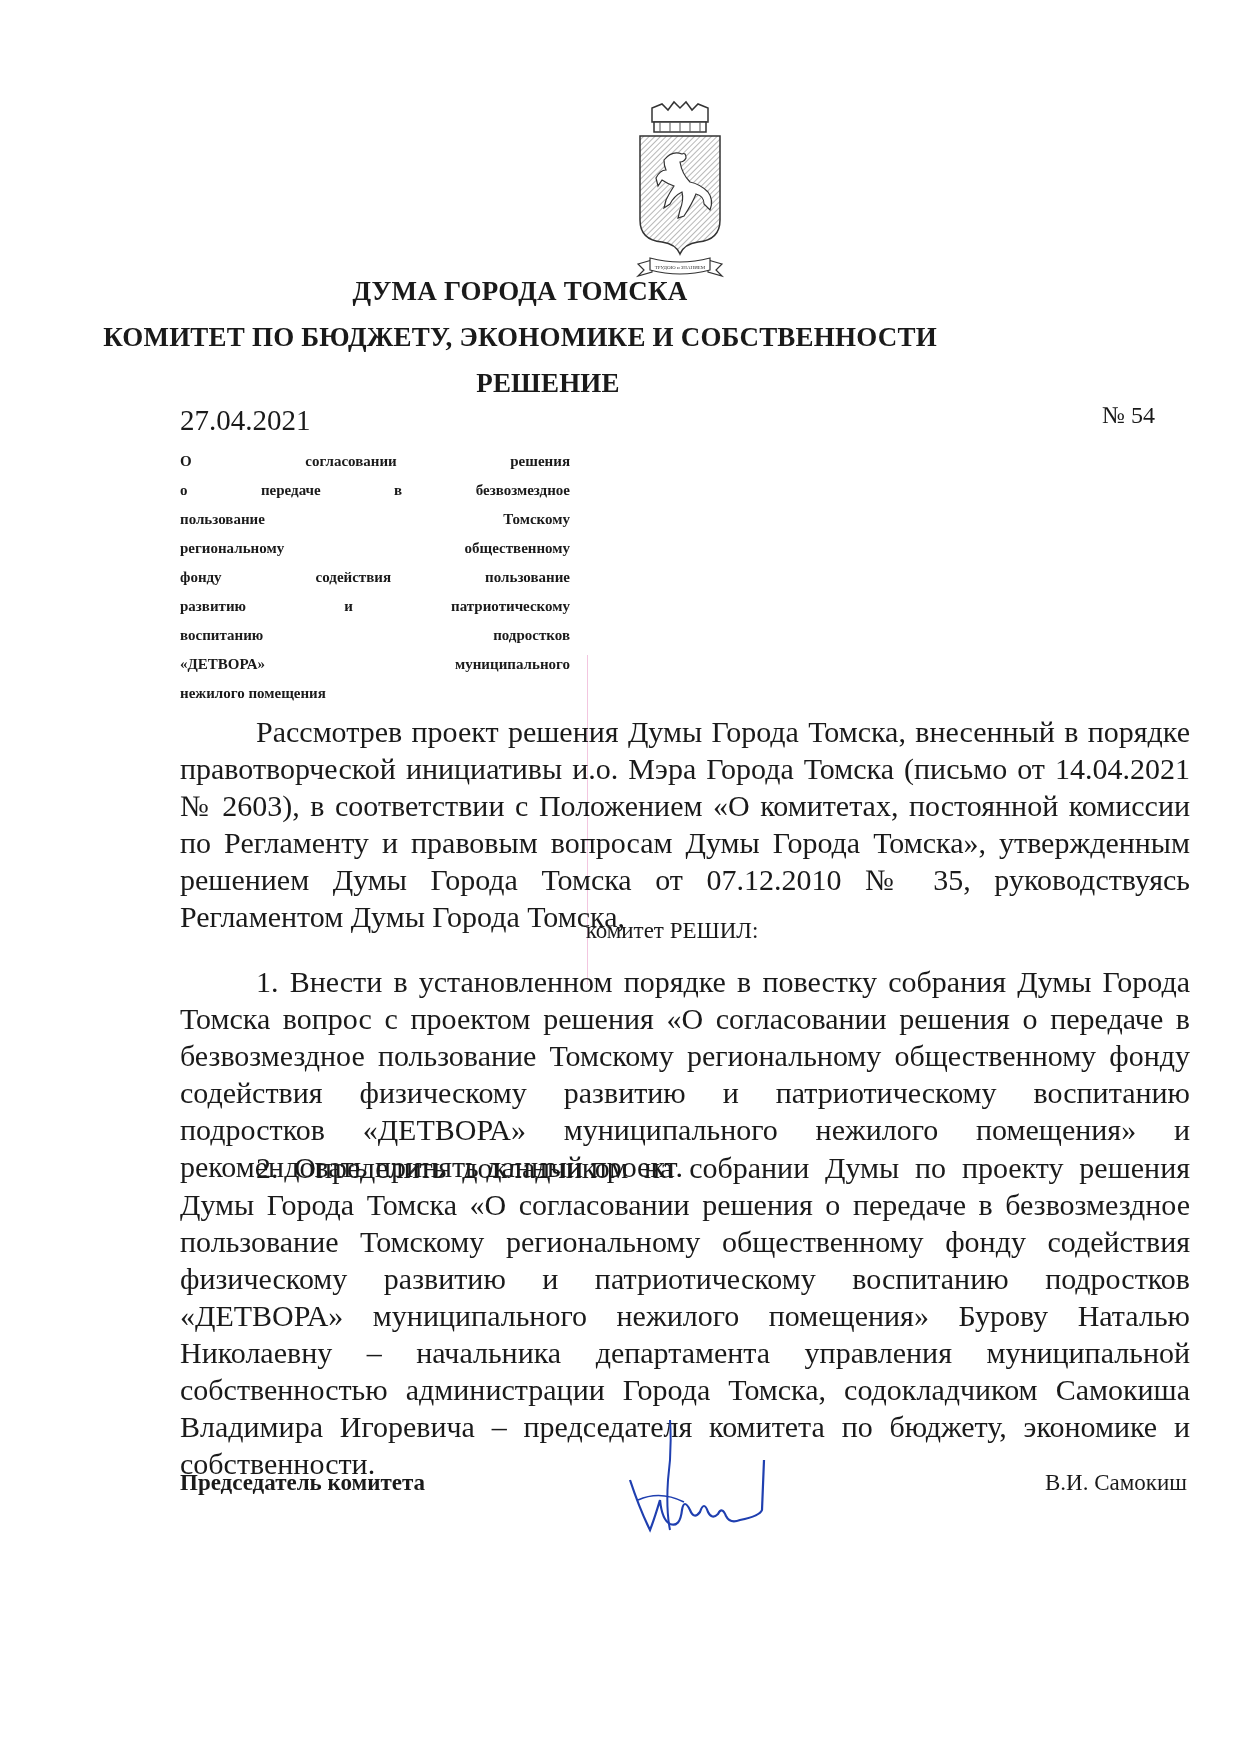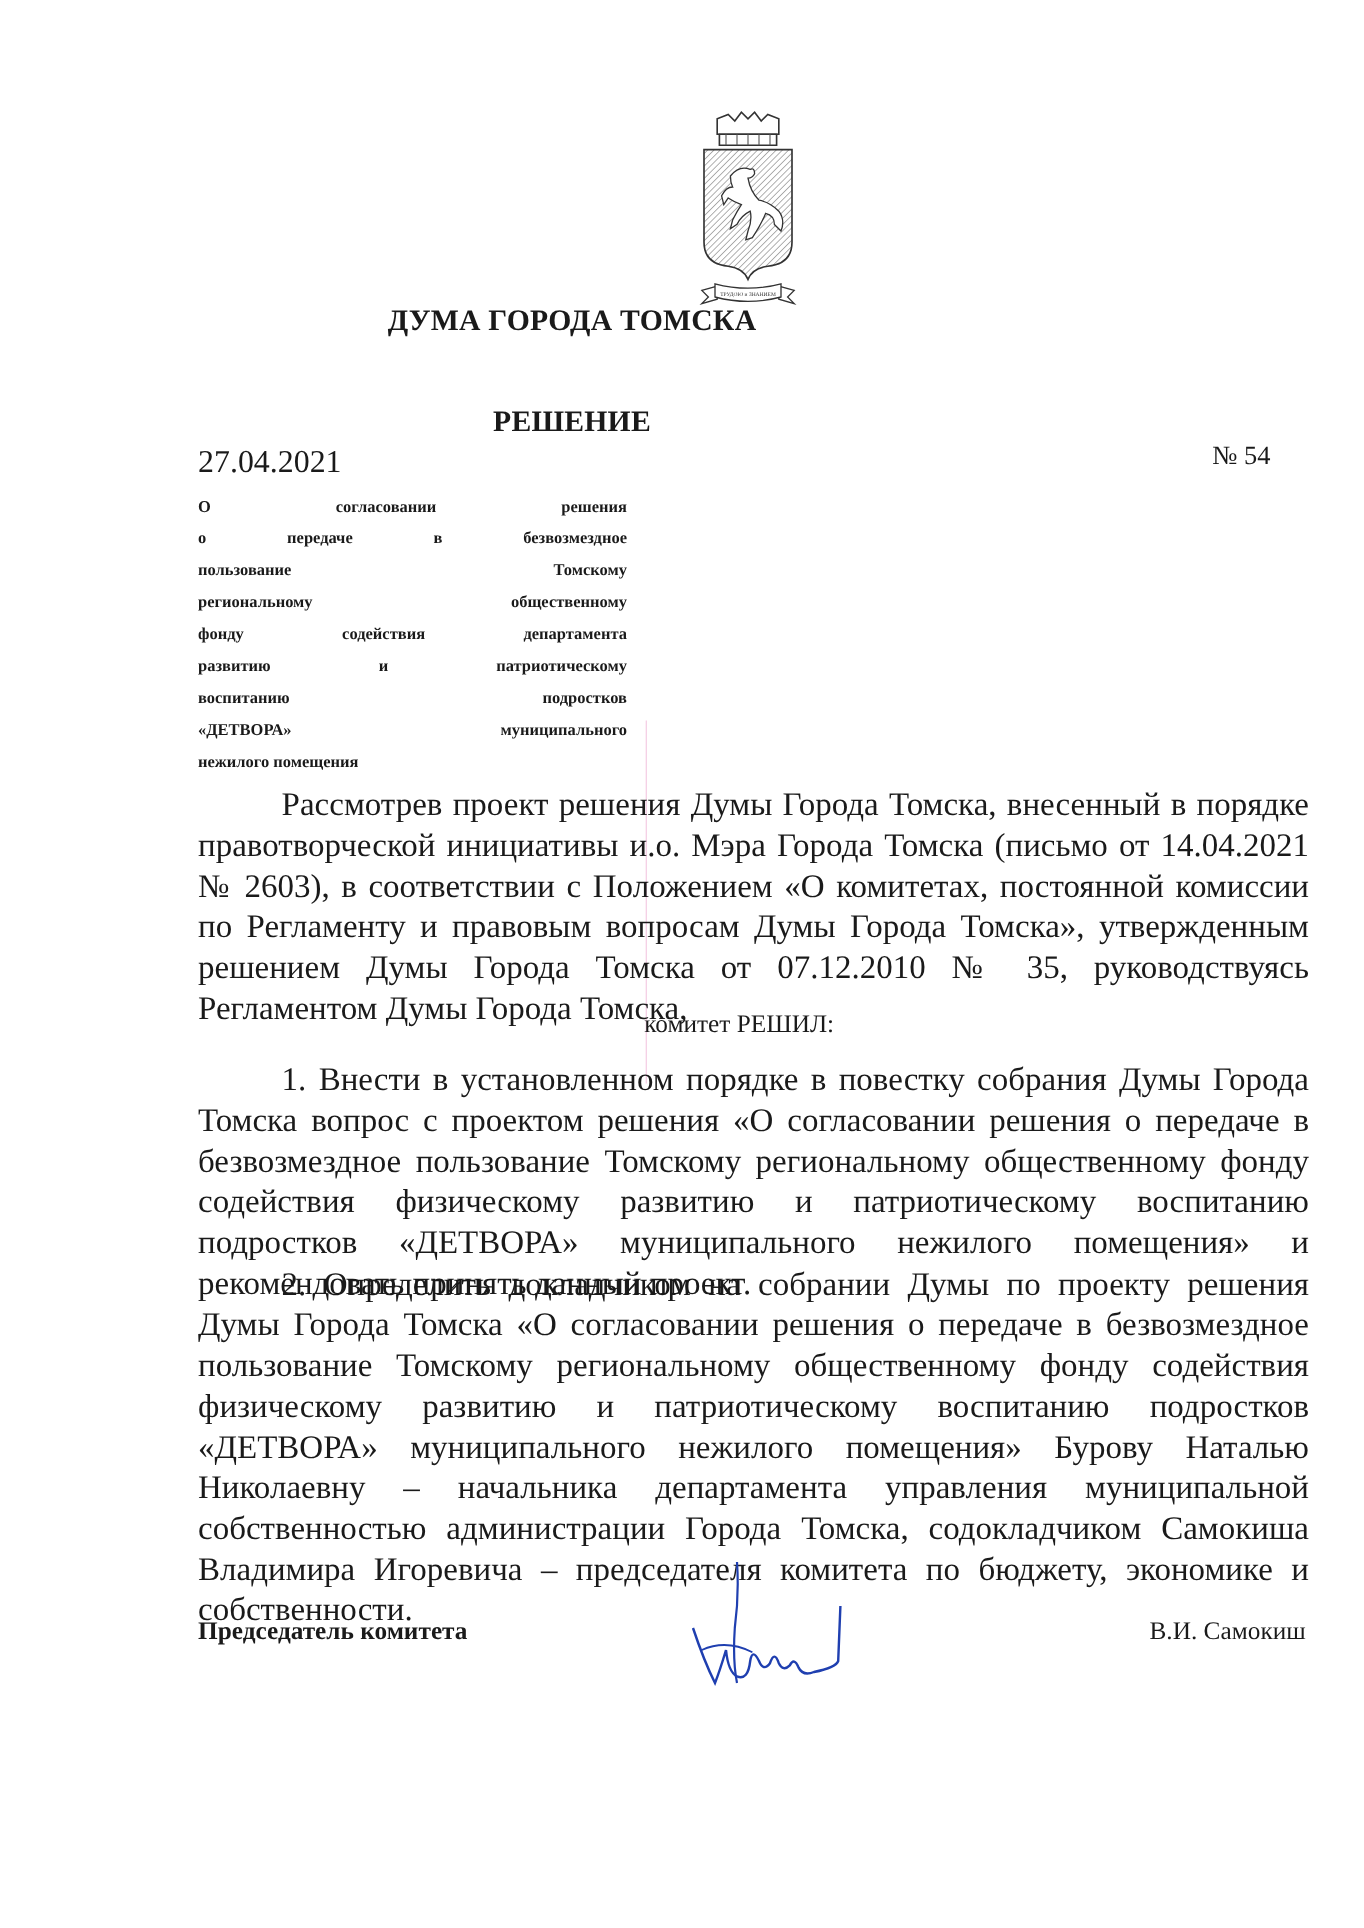--- a/index.html
+++ b/index.html
@@ -4,21 +4,21 @@
 <style>
   html, body { margin: 0; padding: 0; background: #ffffff; }
   body { width: 1240px; height: 1753px; position: relative; overflow: hidden;
          font-family: "Liberation Serif", "DejaVu Serif", serif; color: #1a1a1a; }
   .page { position: absolute; left: 0; top: 0; width: 1240px; height: 1753px; }
   .emblem { position: absolute; left: 634px; top: 100px; width: 92px; height: 180px; }
   .org-title { position: absolute; left: 0; width: 1040px; text-align: center; font-weight: bold;
                font-size: 27px; letter-spacing: 0.2px; }
   .t1 { top: 276px; }
   .t2 { top: 322px; }
-  .t3 { top: 368px; }
+  .t3 { top: 368px; margin-left: 28px; }
   .date { position: absolute; left: 180px; top: 404px; font-size: 29px; }
   .number { position: absolute; right: 85px; top: 402px; font-size: 24px; }
   .subject { position: absolute; left: 180px; top: 447px; width: 390px; font-weight: bold;
              font-size: 15px; line-height: 29px; text-align: justify; text-align-last: justify; }
   .subject .last { text-align-last: left; }
   .body-text { position: absolute; left: 180px; width: 1010px; font-size: 30px; line-height: 37px;
                text-align: justify; }
   .p { text-indent: 76px; margin: 0; text-align: justify; }
   .p-intro { top: 713px; }
   .resolved { position: absolute; left: 0; width: 1240px; top: 918px; text-align: center; font-size: 23px; padding-left: 104px; box-sizing: border-box; }
@@ -49,31 +49,32 @@
 
     <path d="M30 60 Q38 50 48 54 Q52 52 52 58 Q50 62 46 62 Q48 74 56 82 Q66 84 74 92 Q80 100 76 110 L70 104 Q70 96 62 94 Q58 104 50 116 L44 118 L46 110 Q50 100 48 92 Q40 96 36 104 L30 108 L32 100 Q36 92 40 86 Q34 84 28 80 L24 86 L22 78 Q26 70 32 70 Q30 66 30 60 Z" fill="#fff" stroke="#333" stroke-width="1.2"></path>
 
     <path d="M4 164 L18 160 L18 172 L4 176 L10 170 Z" fill="#fff" stroke="#333" stroke-width="1.2"></path>
     <path d="M88 164 L74 160 L74 172 L88 176 L82 170 Z" fill="#fff" stroke="#333" stroke-width="1.2"></path>
     <path d="M16 158 Q46 166 76 158 L76 170 Q46 178 16 170 Z" fill="#fff" stroke="#333" stroke-width="1.2"></path>
     <text x="46" y="169" font-size="5" text-anchor="middle" font-family="Liberation Serif, serif" fill="#333">ТРУДОЮ и ЗНАНИЕМ</text>
   </svg>
 
   <div class="org-title t1">ДУМА ГОРОДА ТОМСКА</div>
+  <div class="org-title t2">КОМИТЕТ ПО БЮДЖЕТУ, ЭКОНОМИКЕ И СОБСТВЕННОСТИ</div>
   <div class="org-title t3">РЕШЕНИЕ</div>
 
   <div class="date">27.04.2021</div>
   <div class="number">№ 54</div>
 
   <div class="subject">
     <div>О согласовании решения</div>
     <div>о передаче в безвозмездное</div>
     <div>пользование Томскому</div>
     <div>региональному общественному</div>
-    <div>фонду содействия департамента</div>
+    <div>фонду содействия пользование</div>
     <div>развитию и патриотическому</div>
     <div>воспитанию подростков</div>
     <div>«ДЕТВОРА» муниципального</div>
     <div class="last">нежилого помещения</div>
   </div>
 
   <div class="margin-line"></div>
 
   <div class="body-text p-intro">
     <p class="p">Рассмотрев проект решения Думы Города Томска, внесенный в порядке правотворческой инициативы и.о. Мэра Города Томска (письмо от 14.04.2021 № 2603), в соответствии с Положением «О комитетах, постоянной комиссии по Регламенту и правовым вопросам Думы Города Томска», утвержденным решением Думы Города Томска от 07.12.2010 № 35, руководствуясь Регламентом Думы Города Томска,</p>

